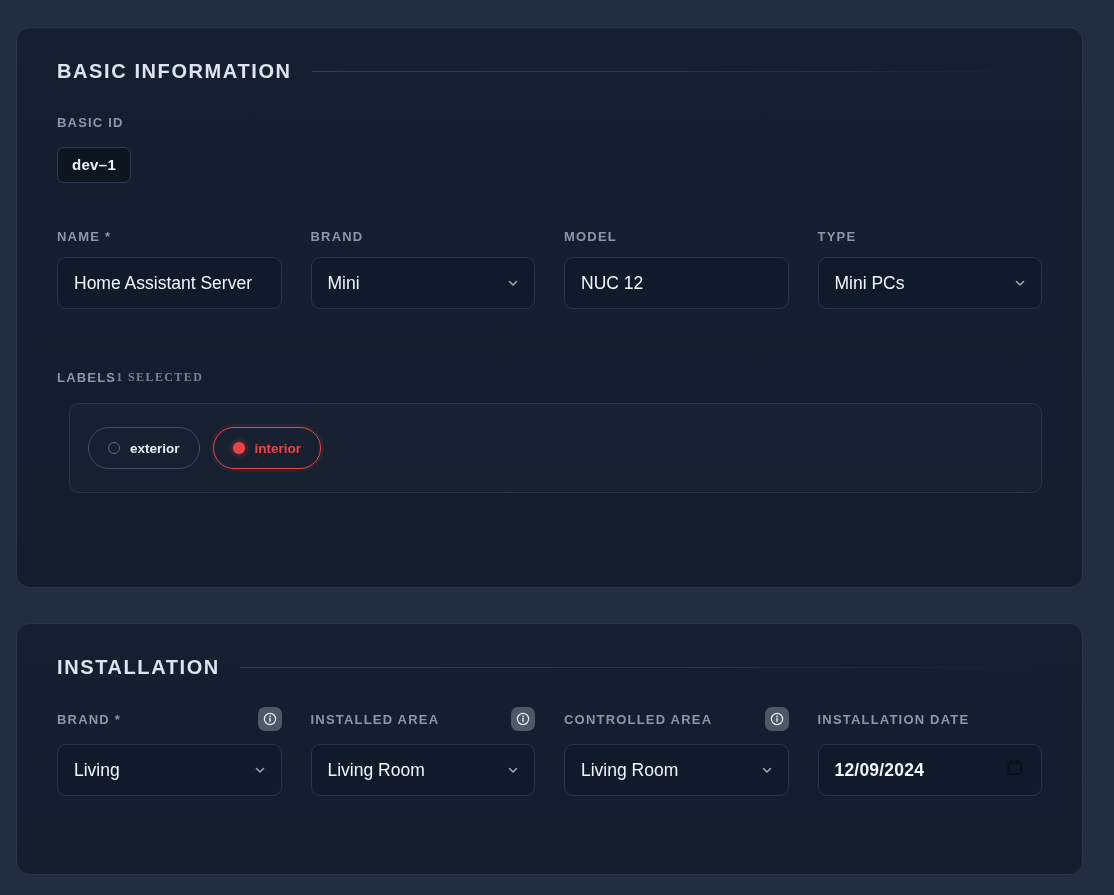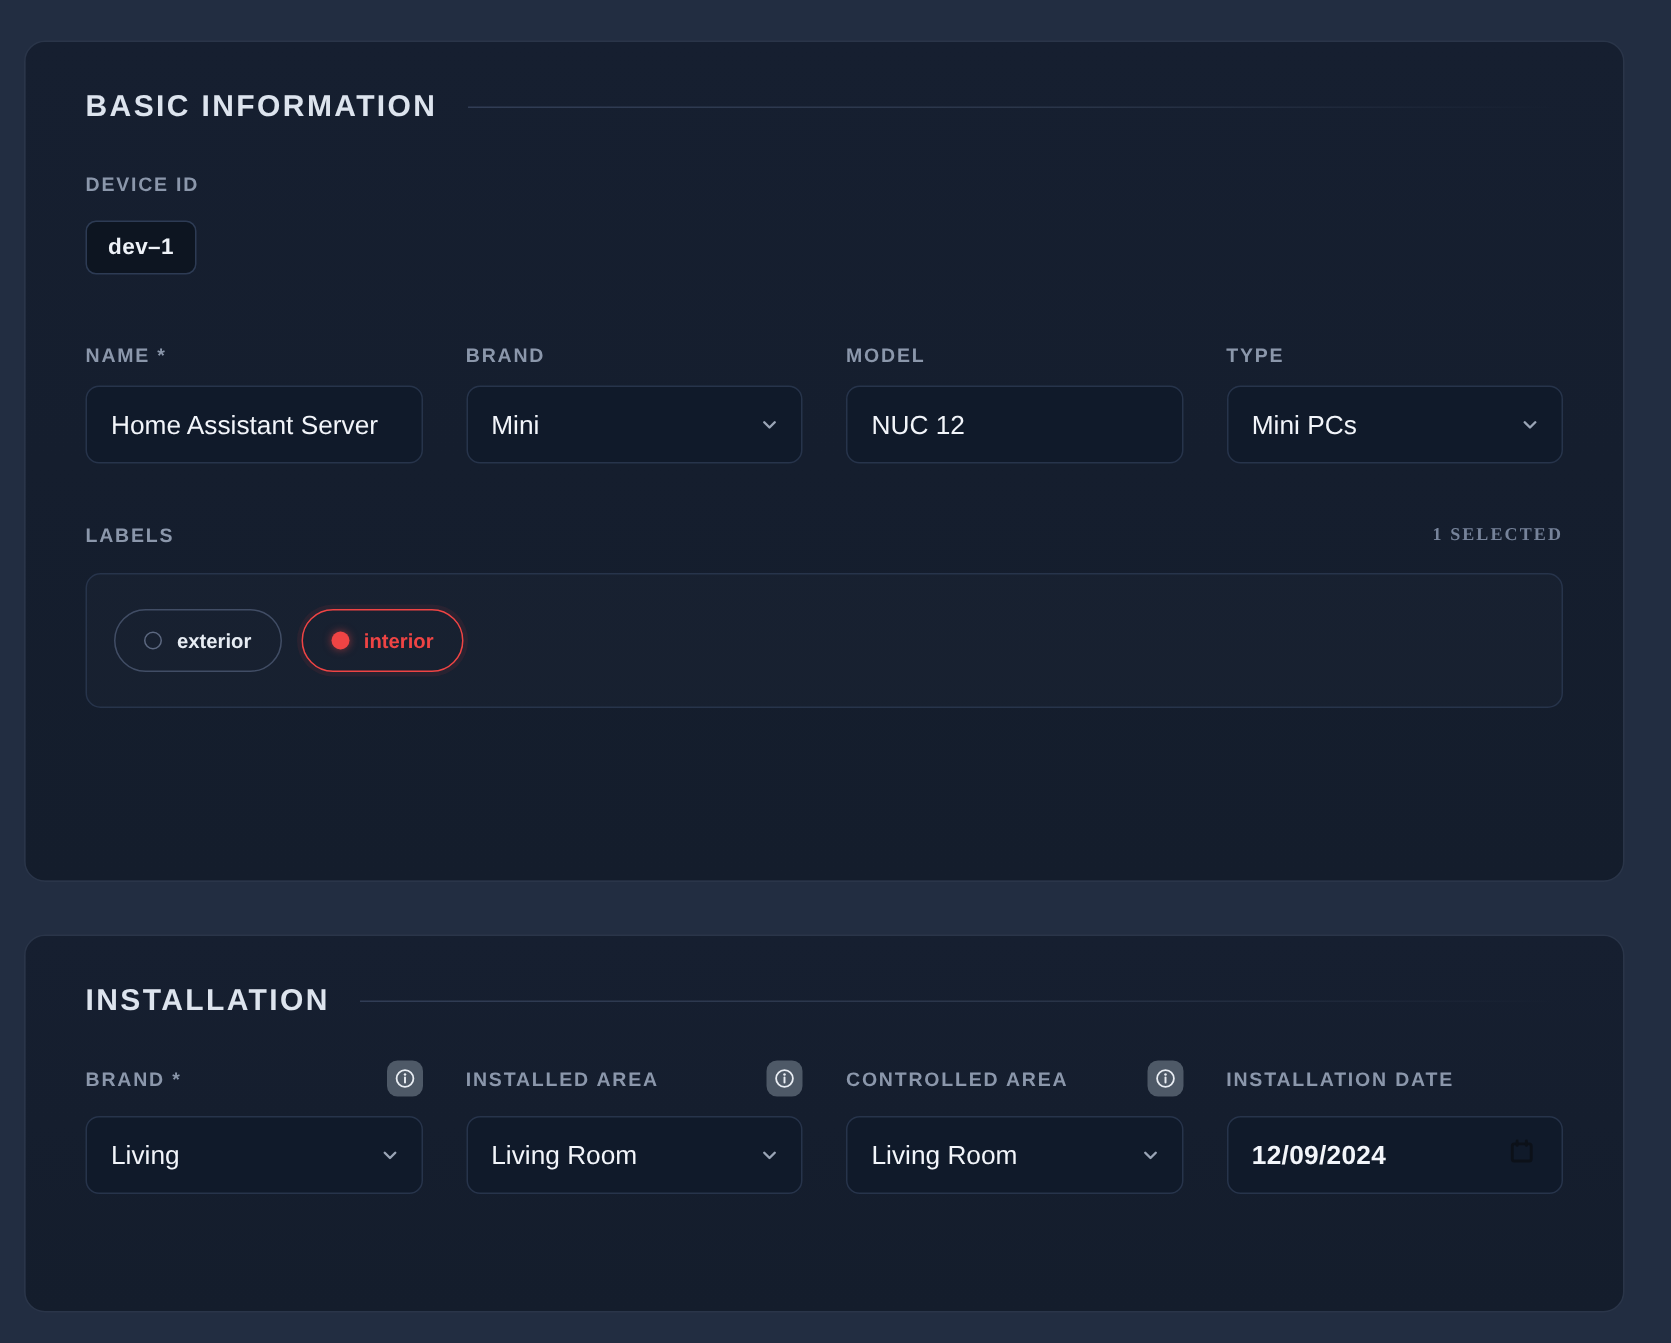--- a/index.html
+++ b/index.html
@@ -70,29 +70,29 @@
 
   .chev { width: 12px; height: 12px; flex: none; }
   .chev svg { display: block; }
 
   .info-badge {
     width: 24px; height: 24px; border-radius: 7px;
     background: #4e5967; display: flex; align-items: center; justify-content: center;
     flex: none; cursor: pointer;
   }
 
-  .labels-header { margin-top: 40px; display: flex; align-items: center; justify-content: space-between; }
+  .labels-header { margin-top: 61px; display: flex; align-items: center; justify-content: flex-start; }
   .selected-count {
     font-size: 12px; font-weight: 700; letter-spacing: 1.4px; color: #76839a; font-family: Liberation Serif, serif;
   }
   .labels-box {
     margin-top: 18px; height: 90px;
     border: 1px solid #27344b; border-radius: 10px;
     background: rgba(255,255,255,0.015);
-    display: flex; align-items: center; gap: 13px; padding: 0 18px;
+    display: flex; align-items: center; gap: 13px; padding: 0 18px; margin-left: 12px;
   }
   .chip {
     height: 42px; border-radius: 21px;
     display: flex; align-items: center; gap: 10px; padding: 0 19px;
     font-size: 13.5px; font-weight: 700; cursor: pointer;
   }
   .chip-off { border: 1px solid #414d65; color: #e7ecf3; }
   .chip-off .dot { width: 12px; height: 12px; border-radius: 50%; border: 1.5px solid #5c6880; }
   .chip-on { border: 1.5px solid #ef4444; color: #ef4444; box-shadow: 0 0 0 3px rgba(239,68,68,0.08); }
   .chip-on .dot { width: 12px; height: 12px; border-radius: 50%; background: #ef4444; box-shadow: 0 0 6px rgba(239,68,68,.6); }
@@ -102,21 +102,21 @@
 </head>
 <body>
 
 <section class="card card-basic">
 
   <div class="section-header">
     <h2 class="section-title">BASIC INFORMATION</h2>
     <div class="section-rule"></div>
   </div>
 
-  <div class="field-label device-id-label">DEVICE ID</div>
+  <div class="field-label device-id-label">BASIC ID</div>
   <span class="id-badge">dev–1</span>
 
   <div class="fields-grid">
 
     <div class="field-col">
       <div class="field-label">NAME *</div>
       <input class="control" type="text" value="Home Assistant Server" style="">
     </div>
 
     <div class="field-col">

